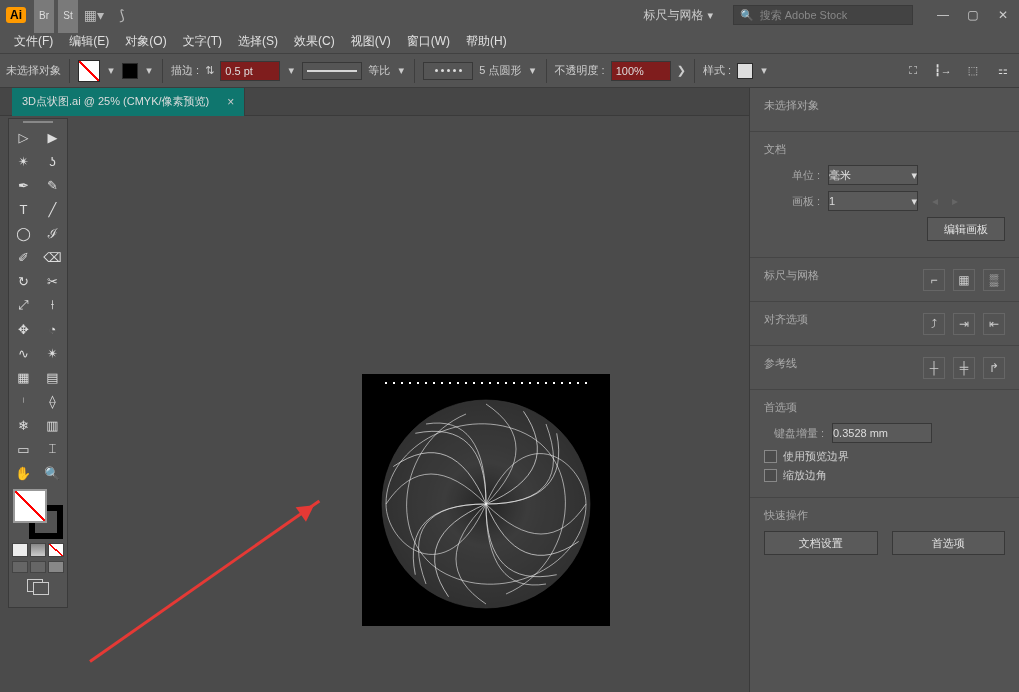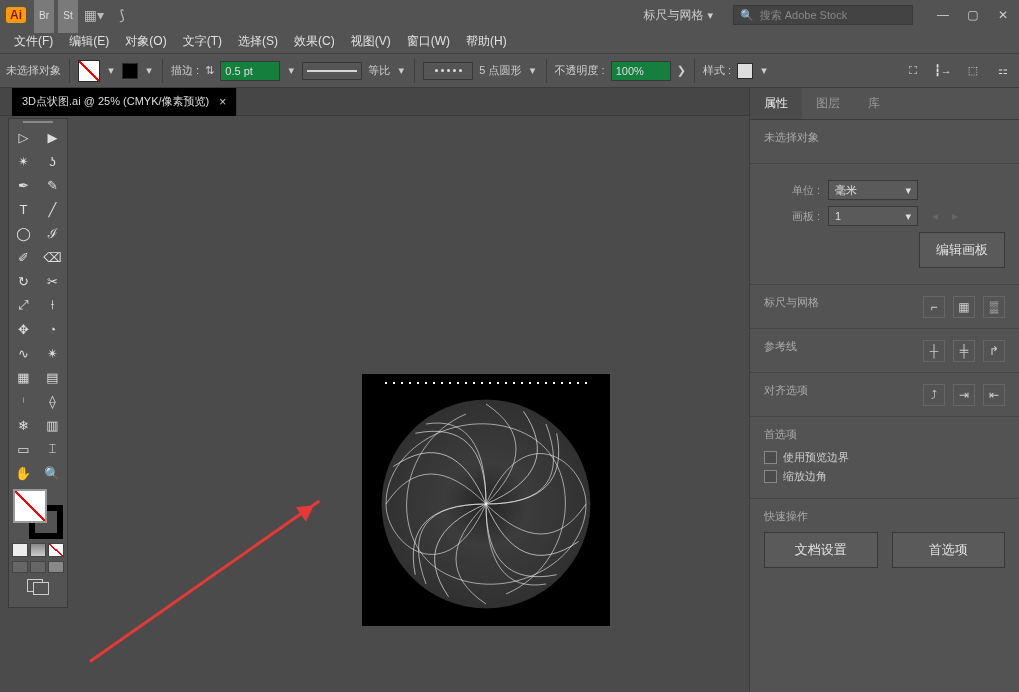--- a/index.html
+++ b/index.html
@@ -1,49 +1,49 @@
 <!DOCTYPE html>
 <html><head>
 <meta charset="utf-8">
 <style>
 * { margin:0; padding:0; box-sizing:border-box; font-family:"Microsoft YaHei",Arial,sans-serif; font-size:11px; color:#ddd; user-select:none; }
 body { background:#4b4b4b; width:1019px; height:692px; overflow:hidden; position:relative; }
 .titlebar { height:30px; background:#535353; display:flex; align-items:center; padding:0 6px; }
-.titlebar .ai { width:20px; height:16px; background:#ff9a00; color:#7f1d1d; border-radius:3px; display:flex; align-items:center; justify-content:center; font-weight:bold; font-size:12px; margin-right:8px; }
+.titlebar .ai { width:20px; height:16px; background:#ff9a00; color:#000000; border-radius:3px; display:flex; align-items:center; justify-content:center; font-weight:bold; font-size:12px; margin-right:8px; }
 .titlebar .sq { width:20px; height:36px; background:#7a7a7a; display:flex; align-items:center; justify-content:center; font-size:10px; margin-right:4px; }
 .titlebar .glyph { width:24px; height:24px; display:flex; align-items:center; justify-content:center; color:#bbb; font-size:14px; margin-right:4px; }
 .titlebar .spacer { flex:1; }
 .titlebar .ws { color:#ccc; font-size:12px; margin-right:4px; }
 .titlebar .drop { color:#ccc; }
 .titlebar .search { margin-left:20px; width:180px; height:20px; background:#434343; border:1px solid #3a3a3a; display:flex; align-items:center; padding:0 6px; color:#888; }
 .titlebar .search span.mag { margin-right:6px; }
 .winbtns { display:flex; gap:10px; margin-left:20px; }
 .winbtns div { width:20px; height:20px; display:flex; align-items:center; justify-content:center; color:#ccc; font-size:12px; }
 .menubar { height:24px; background:#535353; display:flex; align-items:center; padding:0 8px; gap:4px; border-bottom:1px solid #414141; }
 .menubar div { padding:2px 6px; color:#e0e0e0; font-size:12px; }
 .controlbar { height:34px; background:#535353; display:flex; align-items:center; padding:0 6px; gap:6px; border-bottom:1px solid #3c3c3c; }
 .controlbar .txt { color:#ccc; font-size:11px; }
 .swatch { width:22px; height:22px; border:1px solid #2a2a2a; display:flex; align-items:center; justify-content:center; background:#fff; }
 .swatch.nofill { background:linear-gradient(to top right, white 46%, red 46%, red 54%, white 54%); }
 .swatch.small { width:16px; height:16px; }
 .swatch.black { background:#000; }
 .dd { width:10px; display:flex; align-items:center; justify-content:center; color:#ccc; }
-.numbox { width:60px; height:20px; background:#15803d; border:1px solid #383838; display:flex; align-items:center; padding:0 4px; }
+.numbox { width:60px; height:20px; background:#7f1d1d; border:1px solid #383838; display:flex; align-items:center; padding:0 4px; }
 .linepat { width:60px; height:18px; background:#555; border:1px solid #383838; position:relative; }
 .linepat::after { content:""; position:absolute; left:4px; right:4px; top:50%; height:2px; background:#d5d5d5; transform:translateY(-50%); }
 .dots { width:50px; height:18px; background:#555; border:1px solid #383838; display:flex; align-items:center; justify-content:center; gap:3px; }
 .dots i { width:3px; height:3px; background:#ddd; border-radius:50%; }
 .sep { width:1px; height:24px; background:#3e3e3e; margin:0 2px; }
 .rbtns { margin-left:auto; display:flex; gap:10px; color:#999; }
 .rbtns div { width:20px; height:20px; display:flex; align-items:center; justify-content:center; }
 
 .workrow { display:flex; height:604px; }
 .canvaswrap { flex:1; background:#464646; position:relative; display:flex; flex-direction:column; }
 .doctab { height:28px; background:#464646; display:flex; align-items:center; padding-left:12px; border-bottom:1px solid #3a3a3a; }
-.doctab .tab { background:#000000; height:28px; display:flex; align-items:center; padding:0 10px; border-right:1px solid #3a3a3a; font-size:12px; color:#e5e5e5; }
+.doctab .tab { background:#0f766e; height:28px; display:flex; align-items:center; padding:0 10px; border-right:1px solid #3a3a3a; font-size:12px; color:#e5e5e5;gap:8px; }
 .doctab .close { margin-left:10px; font-size:12px; color:#ccc; }
 .canvas { flex:1; background:#4b4b4b; position:relative; overflow:hidden; }
 .artboard { position:absolute; left:362px; top:258px; width:248px; height:252px; background:#000; }
 .artboard::before { content:""; position:absolute; top:6px; left:20px; right:20px; height:6px; background-image:radial-gradient(circle,#fff 1px,transparent 1.5px); background-size:8px 6px; }
 .spiral { position:absolute; top:20px; left:14px; width:220px; height:220px; }
 .arrow { position:absolute; left:90px; top:544px; width:280px; height:3px; background:#e53935; transform-origin:left center; transform:rotate(-35deg); }
 .arrow::after { content:""; position:absolute; right:-2px; top:-7px; border:9px solid transparent; border-left:16px solid #e53935; }
 
 .toolbar { position:absolute; left:8px; top:118px; width:60px; background:#535353; border:1px solid #3a3a3a; padding-bottom:6px; }
 .toolbar .hdr { height:6px; display:flex; align-items:center; justify-content:center; }
@@ -67,22 +67,22 @@
 .overlap::after { bottom:0; right:0; background:#535353; }
 
 .rightpanel { width:270px; background:#535353; border-left:1px solid #3a3a3a; display:flex; flex-direction:column; }
 .ptabs { height:32px; display:flex; align-items:stretch; border-bottom:1px solid #3a3a3a; }
 .ptabs div { padding:0 14px; display:flex; align-items:center; color:#999; font-size:12px; }
 .ptabs div.act { background:#4b4b4b; color:#eee; }
 .psec { padding:10px 14px; border-bottom:1px solid #454545; }
 .psec .lbl { color:#aaa; font-size:11px; margin-bottom:8px; }
 .prow { display:flex; align-items:center; margin:6px 0; gap:8px; }
 .prow .k { width:56px; text-align:right; color:#a8a8a8; font-size:11px; }
-.prow select, .prow .sel { flex:0 0 90px; height:20px; background:#5a5a5a; border:1px solid #383838; color:#e0e0e0; padding:0 6px; display:flex; align-items:center; justify-content:space-between; }
-.btn { height:36px; padding:0 16px; background:#5a5a5a; border:1px solid #383838; display:flex; align-items:center; justify-content:center; color:#e0e0e0; font-size:13px; }
+.prow select, .prow .sel { flex:0 0 90px; height:20px; background:#5a5a5a; border:1px solid #383838; color:#e0e0e0; padding:0 0; display:flex; align-items:center; justify-content:space-between; }
+.btn { height:24px; padding:0 16px; background:#5a5a5a; border:1px solid #383838; display:flex; align-items:center; justify-content:center; color:#e0e0e0; font-size:11px; }
 .iconrow { display:flex; justify-content:space-between; align-items:center; }
 .iconrow .lbl { color:#aaa; }
 .iconset { display:flex; gap:8px; }
 .iconbtn { width:22px; height:22px; border:1px solid #666; display:flex; align-items:center; justify-content:center; color:#ccc; font-size:12px; }
 .chk { display:flex; align-items:center; gap:6px; margin:4px 0; }
 .chk .box { width:13px; height:13px; border:1px solid #888; background:#4b4b4b; }
 .chk span { color:#ccc; }
 .qbtns { display:flex; gap:14px; margin-top:8px;text-align:center; }
 .qbtns .btn { flex:1; }
 .navarr { color:#666; font-size:12px; margin-left:6px; }
@@ -208,29 +208,25 @@
                 <path d="M-100,0 Q-60,-60 0,0"></path>
               </g>
           </g>
         </svg>
       </div>
       <div class="arrow"></div>
     </div>
   </div>
 
   <div class="rightpanel">
-    <div class="ptabs">
-      <div class="act">属性</div>
-      <div>图层</div>
-      <div>库</div>
-    </div>
     <div class="psec">
       <div class="lbl">未选择对象</div>
     </div>
     <div class="psec">
+      <div class="lbl">文档</div>
       <div class="prow">
         <div class="k">单位 :</div>
         <div class="sel">
             <span>毫米</span>
             <span>▾</span>
           </div>
       </div>
       <div class="prow">
         <div class="k">画板 :</div>
         <div class="sel">
@@ -246,37 +242,43 @@
     </div>
     <div class="psec iconrow">
       <span class="lbl">标尺与网格</span>
       <div class="iconset">
         <div class="iconbtn">⌐</div>
         <div class="iconbtn">▦</div>
         <div class="iconbtn">▒</div>
       </div>
     </div>
     <div class="psec iconrow">
+      <span class="lbl">对齐选项</span>
+      <div class="iconset">
+        <div class="iconbtn">⤴</div>
+        <div class="iconbtn">⇥</div>
+        <div class="iconbtn">⇤</div>
+      </div>
+    </div>
+    <div class="psec iconrow">
       <span class="lbl">参考线</span>
       <div class="iconset">
         <div class="iconbtn">┼</div>
         <div class="iconbtn">╪</div>
         <div class="iconbtn">↱</div>
       </div>
     </div>
-    <div class="psec iconrow">
-      <span class="lbl">对齐选项</span>
-      <div class="iconset">
-        <div class="iconbtn">⤴</div>
-        <div class="iconbtn">⇥</div>
-        <div class="iconbtn">⇤</div>
-      </div>
-    </div>
     <div class="psec">
       <div class="lbl">首选项</div>
+      <div class="prow">
+        <div class="k" style="width:60px">键盘增量 :</div>
+        <div class="sel" style="flex:0 0 100px">
+            <span>0.3528 mm</span>
+          </div>
+      </div>
       <div class="chk">
           <div class="box"></div>
           <span>使用预览边界</span>
         </div>
       <div class="chk">
           <div class="box"></div>
           <span>缩放边角</span>
         </div>
     </div>
     <div class="psec" style="border-bottom:none">

